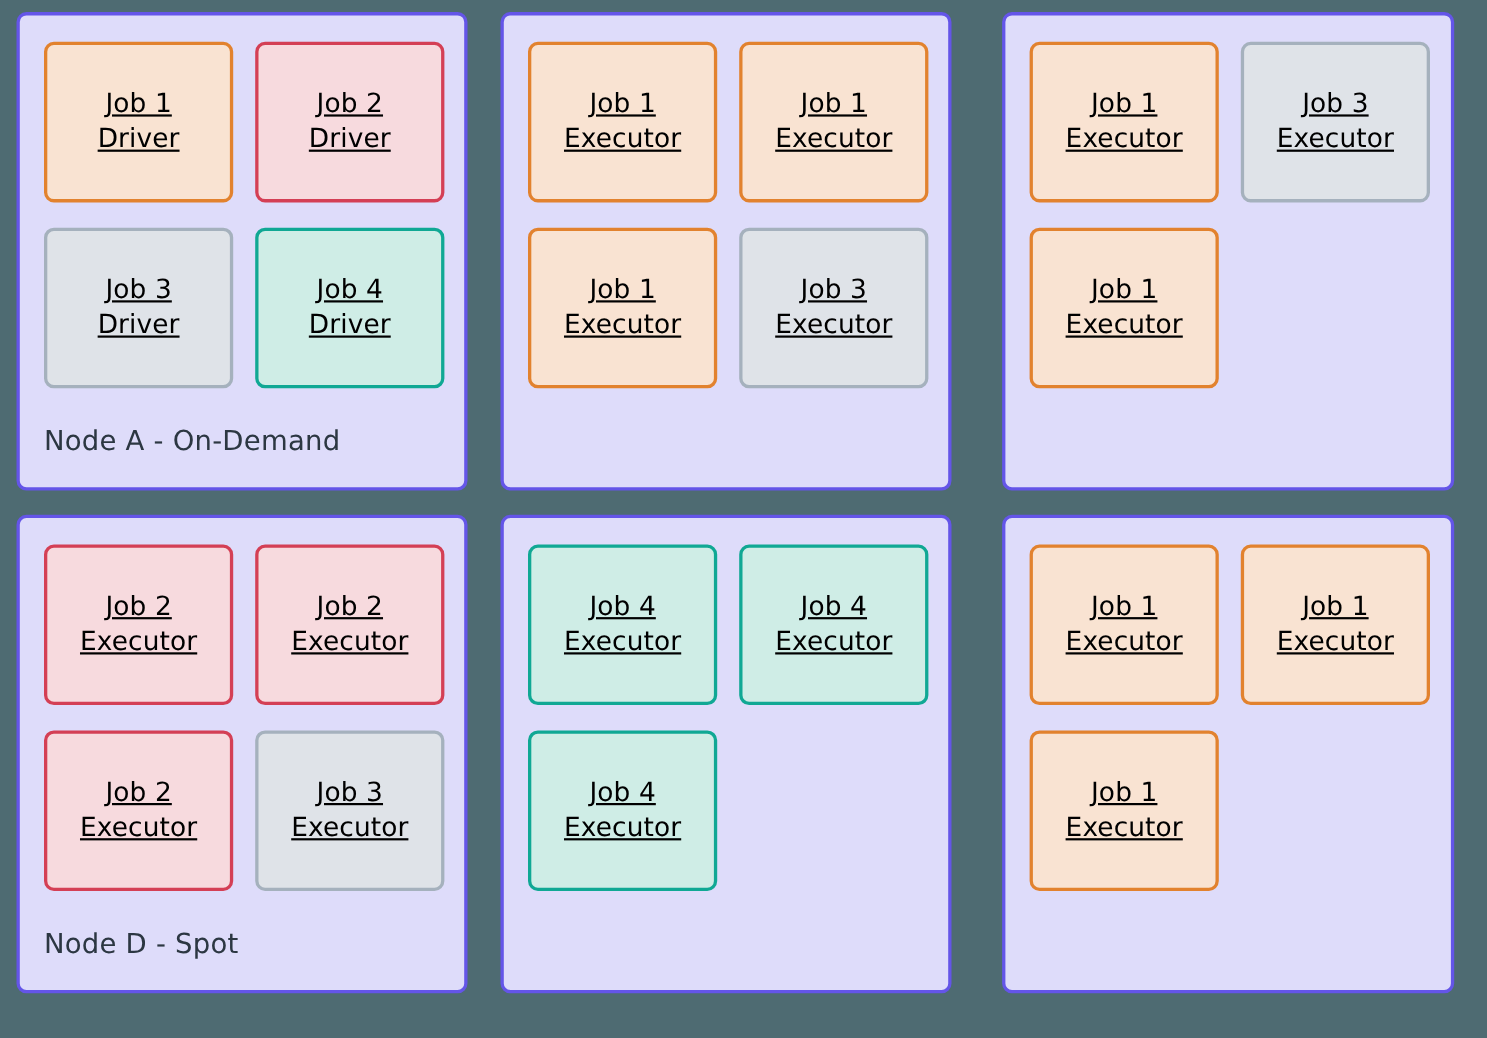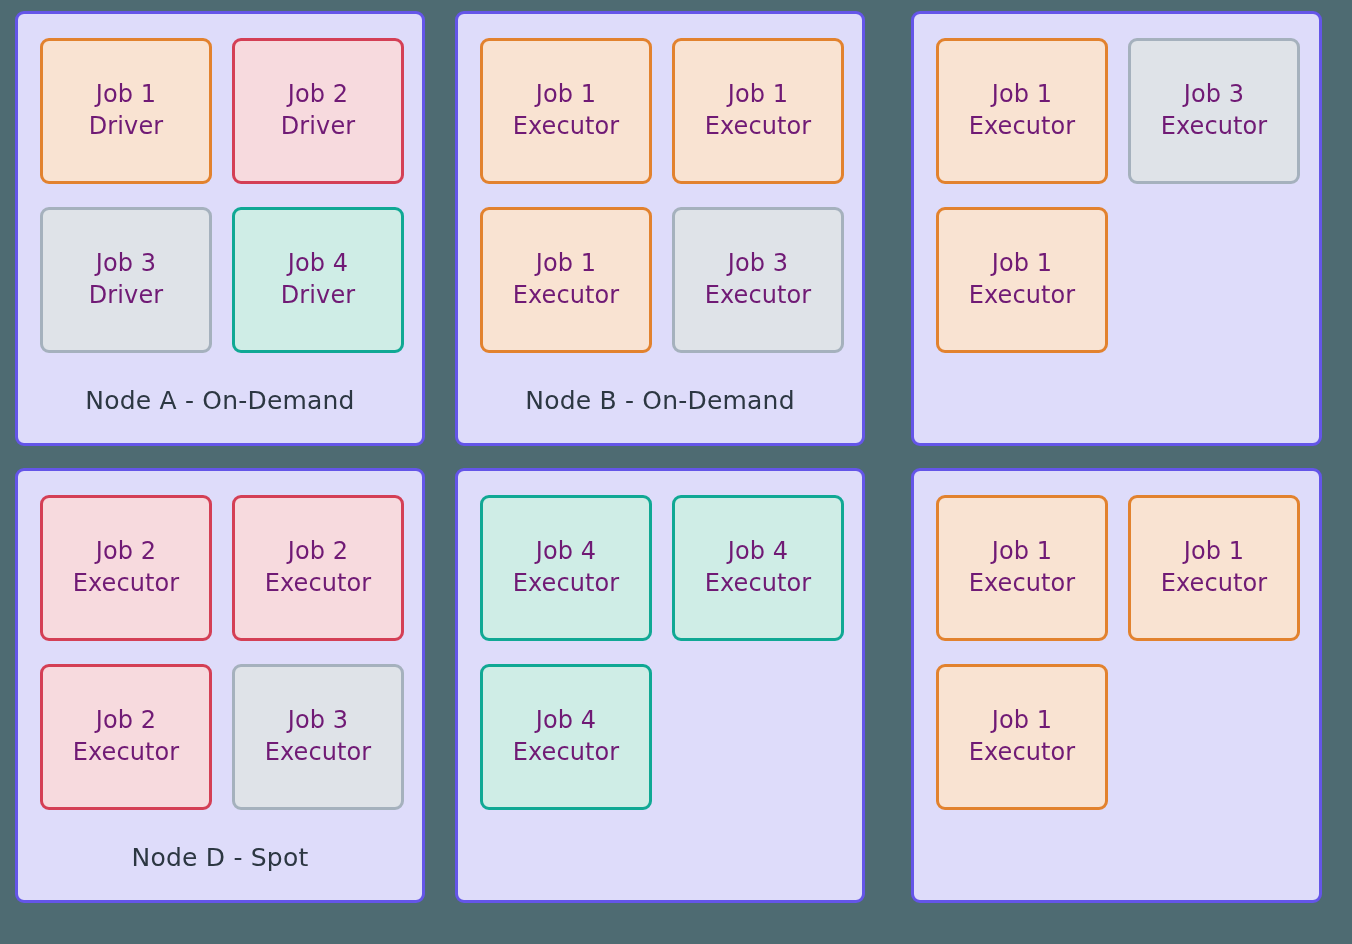--- a/index.html
+++ b/index.html
@@ -59,41 +59,41 @@
     border-radius: 9px;
     border: 3px solid #999;
     display: flex;
     flex-direction: column;
     align-items: center;
     justify-content: center;
     line-height: 1.33;
   }
 
   .job-box .line {
-    color: #701a75;
+    color: #000000;
     font-size: 24px;
     letter-spacing: 0.1px;
     white-space: nowrap;
+    text-decoration: underline;
   }
 
   .job-box.empty {
     border: none;
     background: transparent;
   }
 
   
   .job-orange { border-color: #e2822e; background: #f9e3d2; }
   .job-red    { border-color: #d43f55; background: #f7dade; align-items: center; }
   .job-gray   { border-color: #a5b1bd; background: #dfe3e8; }
   .job-teal   { border-color: #10a894; background: #cfede6; }
 
   .node-label {
     margin-top: auto;
     margin-bottom: 0;
-    text-align: center;
     color: #2c3742;
     font-size: 25px;
     letter-spacing: 0.2px;
     padding-bottom: 28px;
     white-space: nowrap;
   }
 </style>
 </head>
 <body>
 
@@ -131,21 +131,20 @@
         </div>
         <div class="job-box job-orange">
           <span class="line">Job 1</span>
           <span class="line">Executor</span>
         </div>
         <div class="job-box job-gray">
           <span class="line">Job 3</span>
           <span class="line">Executor</span>
         </div>
       </div>
-      <div class="node-label">Node B - On-Demand</div>
     </div>
     <div class="node wide">
       <div class="slot-grid">
         <div class="job-box job-orange">
           <span class="line">Job 1</span>
           <span class="line">Executor</span>
         </div>
         <div class="job-box job-gray">
           <span class="line">Job 3</span>
           <span class="line">Executor</span>

